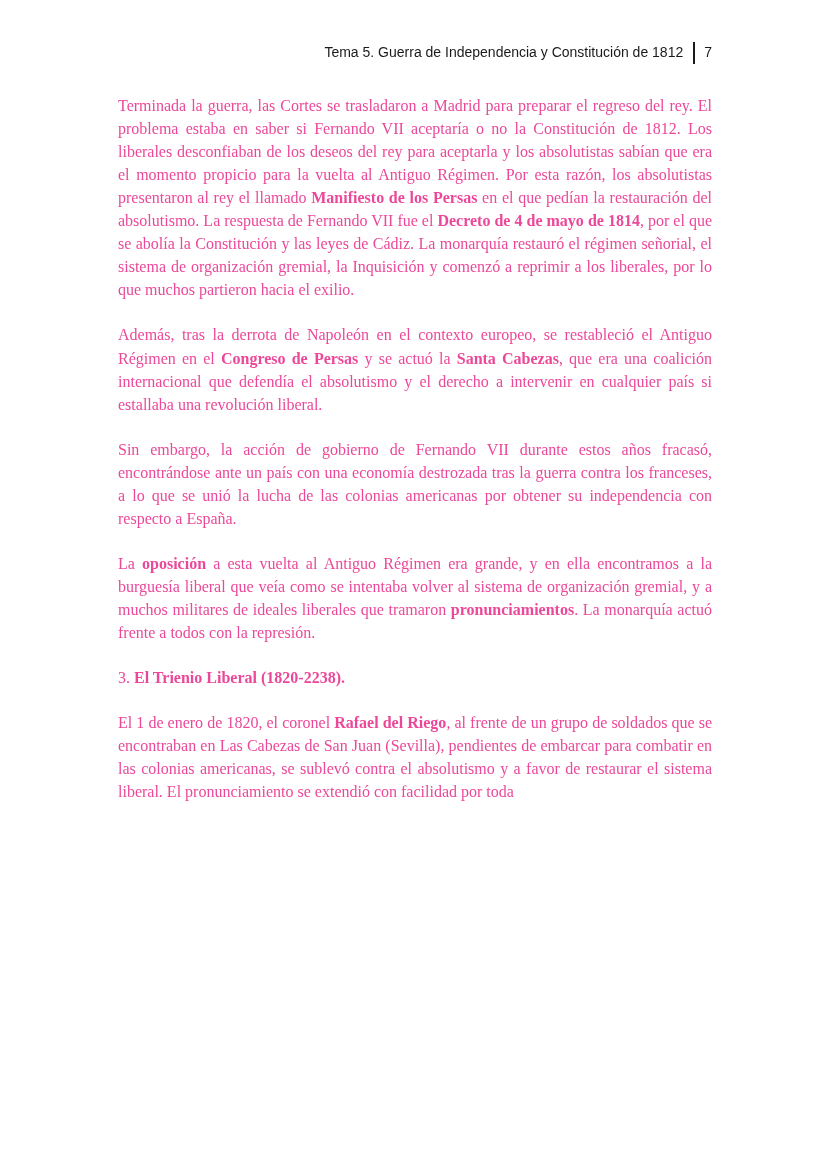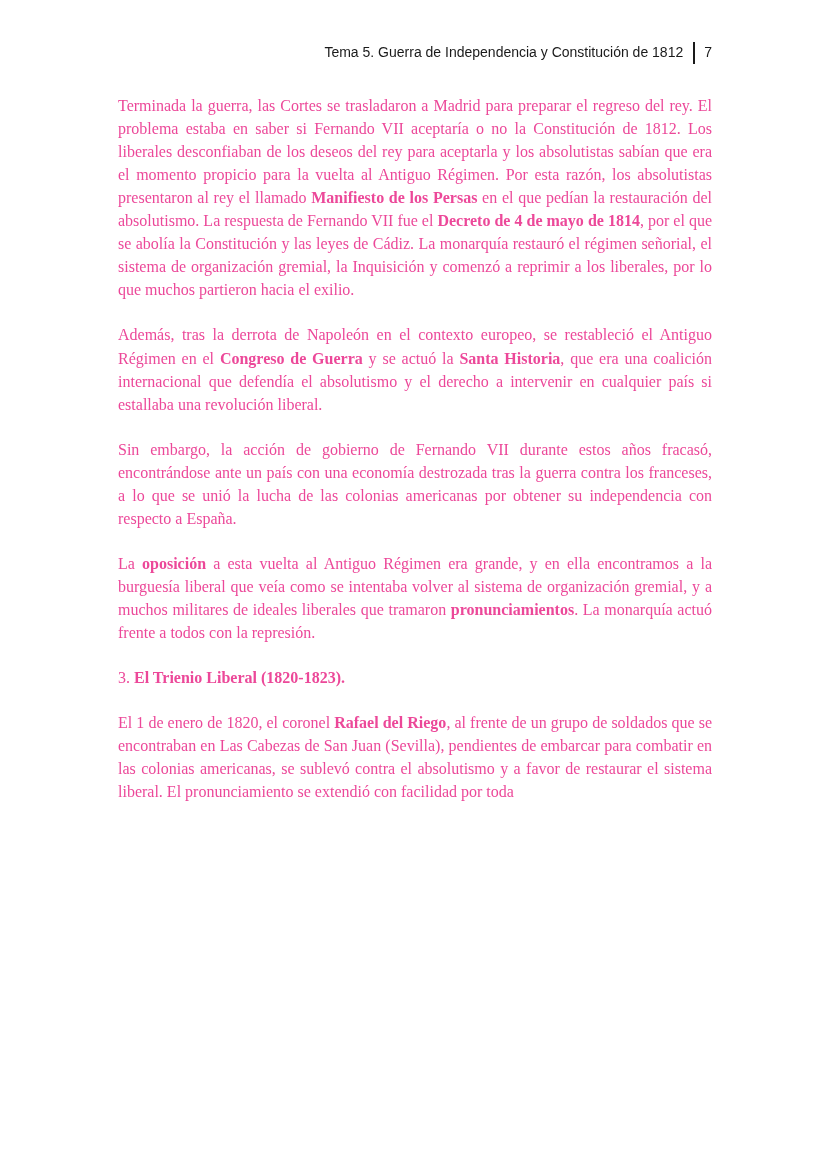--- a/index.html
+++ b/index.html
@@ -67,20 +67,20 @@
     <div class="header-text">
       <div class="header-line1">Tema 5. Guerra de Independencia y Constitución de 1812</div>
     </div>
     <div class="page-number-box">
       <span>7</span>
     </div>
   </header>
 
   <main class="page-body">
       <p><span>Terminada la guerra, las Cortes se trasladaron a Madrid para preparar el regreso del rey. El problema estaba en saber si Fernando VII aceptaría o no la Constitución de 1812. Los liberales desconfiaban de los deseos del rey para aceptarla y los absolutistas sabían que era el momento propicio para la vuelta al Antiguo Régimen. Por esta razón, los absolutistas presentaron al rey el llamado </span><span class="bold">Manifiesto de los Persas</span><span> en el que pedían la restauración del absolutismo. La respuesta de Fernando VII fue el </span><span class="bold">Decreto de 4 de mayo de 1814</span><span>, por el que se abolía la Constitución y las leyes de Cádiz. La monarquía restauró el régimen señorial, el sistema de organización gremial, la Inquisición y comenzó a reprimir a los liberales, por lo que muchos partieron hacia el exilio.</span></p>
-      <p><span>Además, tras la derrota de Napoleón en el contexto europeo, se restableció el Antiguo Régimen en el </span><span class="bold">Congreso de Guerra</span><span> y se actuó la </span><span class="bold">Santa Historia</span><span>, que era una coalición internacional que defendía el absolutismo y el derecho a intervenir en cualquier país si estallaba una revolución liberal.</span></p>
+      <p><span>Además, tras la derrota de Napoleón en el contexto europeo, se restableció el Antiguo Régimen en el </span><span class="bold">Congreso de Persas</span><span> y se actuó la </span><span class="bold">Santa Cabezas</span><span>, que era una coalición internacional que defendía el absolutismo y el derecho a intervenir en cualquier país si estallaba una revolución liberal.</span></p>
       <p><span>Sin embargo, la acción de gobierno de Fernando VII durante estos años fracasó, encontrándose ante un país con una economía destrozada tras la guerra contra los franceses, a lo que se unió la lucha de las colonias americanas por obtener su independencia con respecto a España.</span></p>
       <p><span>La </span><span class="bold">oposición</span><span> a esta vuelta al Antiguo Régimen era grande, y en ella encontramos a la burguesía liberal que veía como se intentaba volver al sistema de organización gremial, y a muchos militares de ideales liberales que tramaron </span><span class="bold">pronunciamientos</span><span>. La monarquía actuó frente a todos con la represión.</span></p>
-      <p class="heading"><span>3. </span><span class="bold">El Trienio Liberal (1820-1823).</span></p>
+      <p class="heading"><span>3. </span><span class="bold">El Trienio Liberal (1820-2238).</span></p>
       <p><span>El 1 de enero de 1820, el coronel </span><span class="bold">Rafael del Riego</span><span>, al frente de un grupo de soldados que se encontraban en Las Cabezas de San Juan (Sevilla), pendientes de embarcar para combatir en las colonias americanas, se sublevó contra el absolutismo y a favor de restaurar el sistema liberal. El pronunciamiento se extendió con facilidad por toda</span></p>
     </main>
 
 </div>
 
 </body></html>

